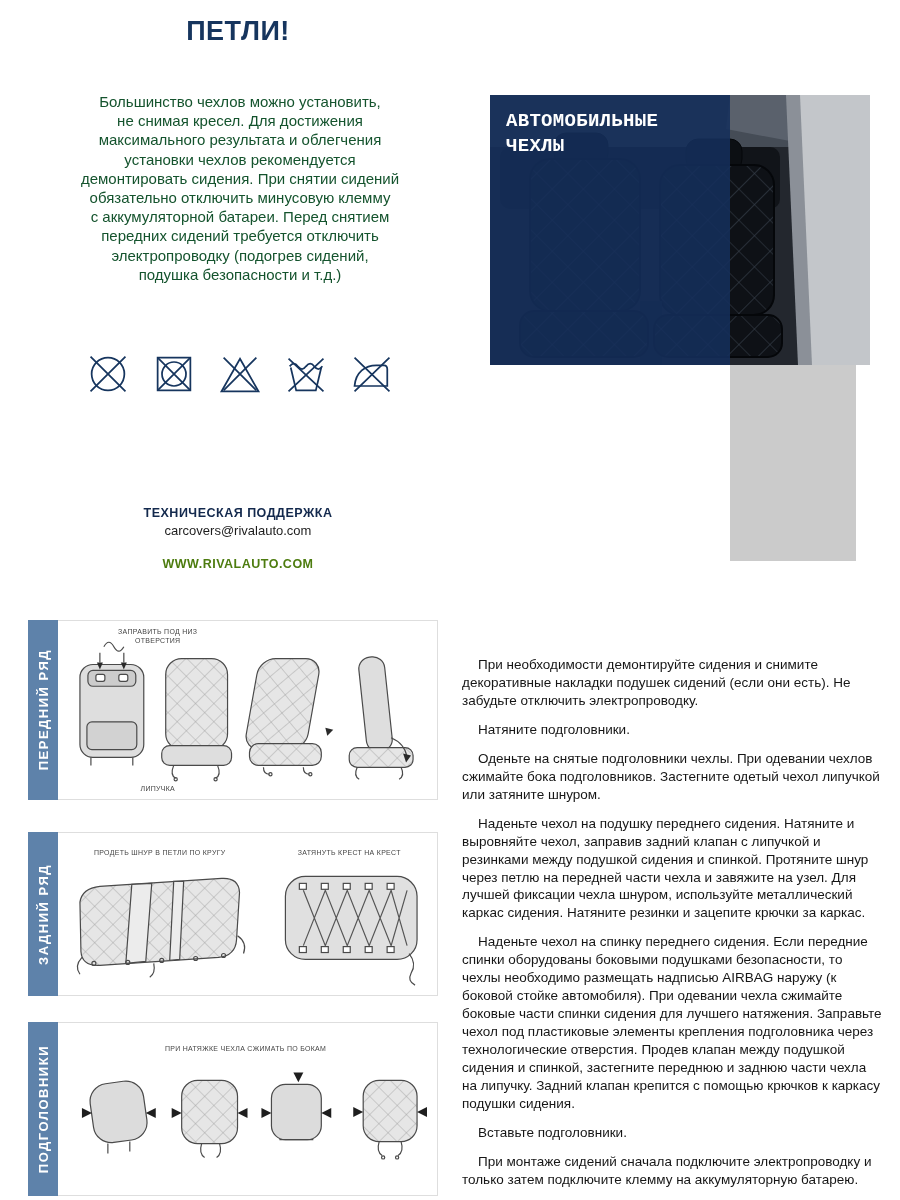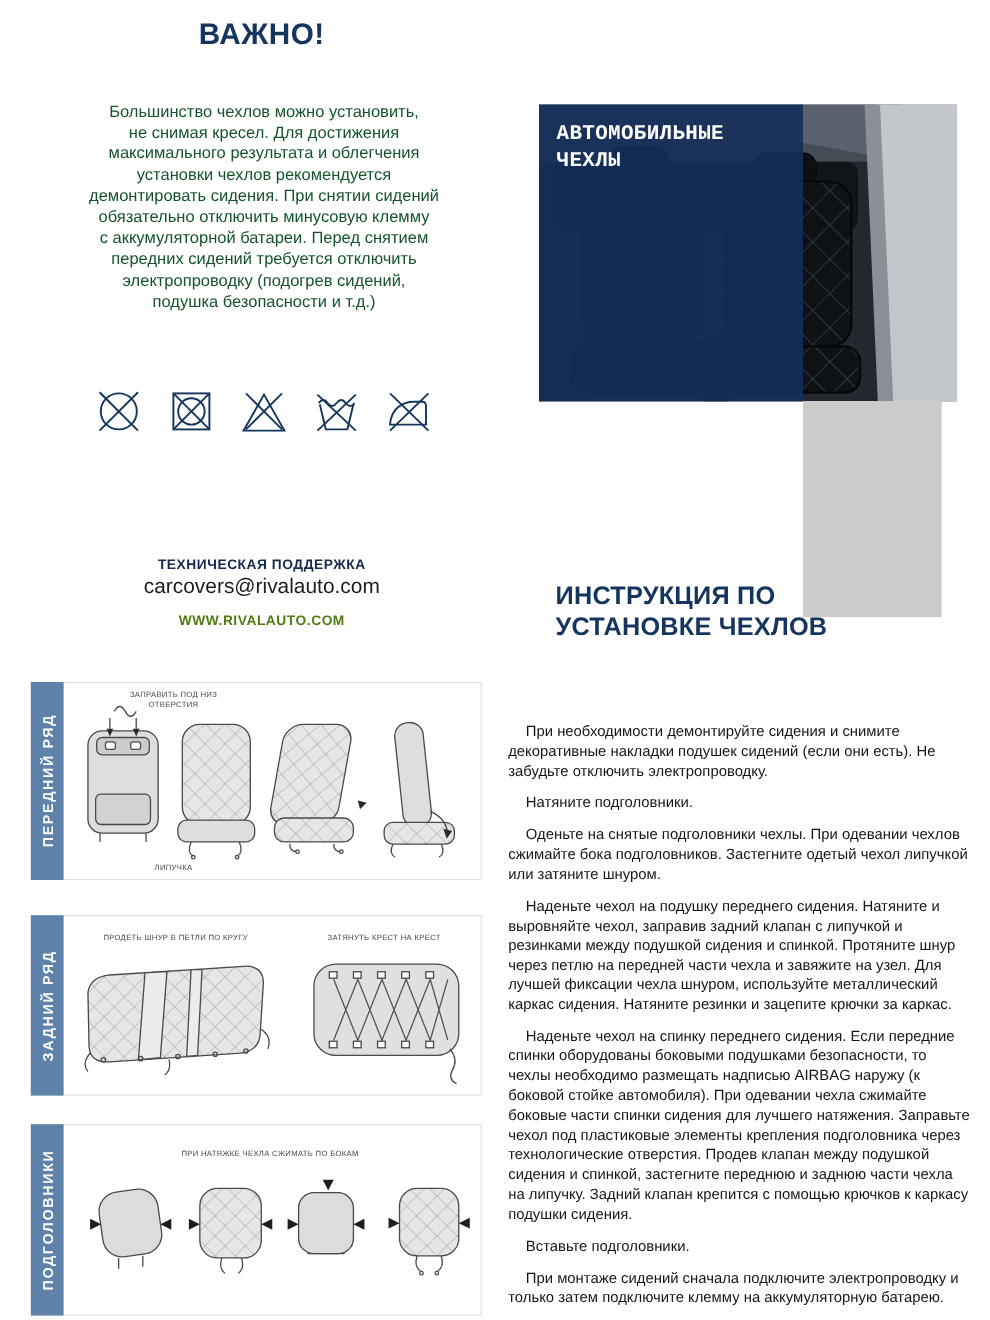--- a/index.html
+++ b/index.html
@@ -16,21 +16,21 @@
     position:absolute; left:50px; top:92px; width:380px; text-align:center;
     font-size:15px; line-height:1.28; white-space:pre-line; color:#14532d;
   }
   .care-icons {
     position:absolute; left:84px; top:350px; width:312px;
     display:flex; justify-content:space-between; align-items:center;
   }
   .care-icon { width:48px; height:48px; }
   .support { position:absolute; left:20px; top:506px; width:436px; text-align:center; }
   .support-label { font-weight:bold; font-size:12.5px; letter-spacing:.5px; color:#13294d; margin-bottom:3px;text-align:center; }
-  .support-email { font-size:19px; color:#1d1d1d; }
+  .support-email { font-size:13px; color:#1d1d1d; }
   .website {
     position:absolute; left:20px; top:557px; width:436px; text-align:center;
     font-weight:bold; font-size:12.5px; letter-spacing:.5px; color:#4d7c0f;
   }
   .hero { position:absolute; left:490px; top:95px; width:380px; height:270px; }
   .hero > svg { position:absolute; left:0; top:0; width:380px; height:270px; }
   .hero-overlay {
     position:absolute; left:0; top:0; width:240px; height:270px;
     background:rgba(20,47,91,0.88); box-sizing:border-box; padding:14px 10px 0 16px;
   }
@@ -61,21 +61,21 @@
   .section-panel svg { width:100%; height:100%; display:block; }
   .cap { font-size:7px; fill:#444; letter-spacing:.3px; }
   .steps { position:absolute; left:462px; top:656px; width:420px; font-size:13.5px; line-height:1.33; color:#161616; }
   .steps p { margin:0 0 11px 0; text-indent:16px; }
 </style>
 </head>
 <body>
 
 <div class="page">
 
-  <div class="important-title">ВАЖНО!</div>
+  <div class="important-title">ПЕТЛИ!</div>
   <div class="intro-text">Большинство чехлов можно установить,
 не снимая кресел. Для достижения
 максимального результата и облегчения
 установки чехлов рекомендуется
 демонтировать сидения. При снятии сидений
 обязательно отключить минусовую клемму
 с аккумуляторной батареи. Перед снятием
 передних сидений требуется отключить
 электропроводку (подогрев сидений,
 подушка безопасности и т.д.)</div>
@@ -143,22 +143,20 @@
       <rect x="30" y="216" width="128" height="46" rx="14" fill="url(#hq)" stroke="#05070a" stroke-width="2"></rect>
       <rect x="164" y="220" width="128" height="42" rx="14" fill="url(#hq)" stroke="#05070a" stroke-width="2"></rect>
     </svg>
     <div class="hero-overlay">
       <div class="hero-title">АВТОМОБИЛЬНЫЕ
 ЧЕХЛЫ</div>
     </div>
   </div>
 
   <div class="gray-block"></div>
-  <div class="instruction-heading">ИНСТРУКЦИЯ ПО
-УСТАНОВКЕ ЧЕХЛОВ</div>
 
   <div class="guide">
 
     <div class="guide-section s1">
       <div class="section-label">
         <span>ПЕРЕДНИЙ РЯД</span>
       </div>
       <div class="section-panel">
         <svg viewBox="0 0 380 180" preserveAspectRatio="none">
           <defs>

